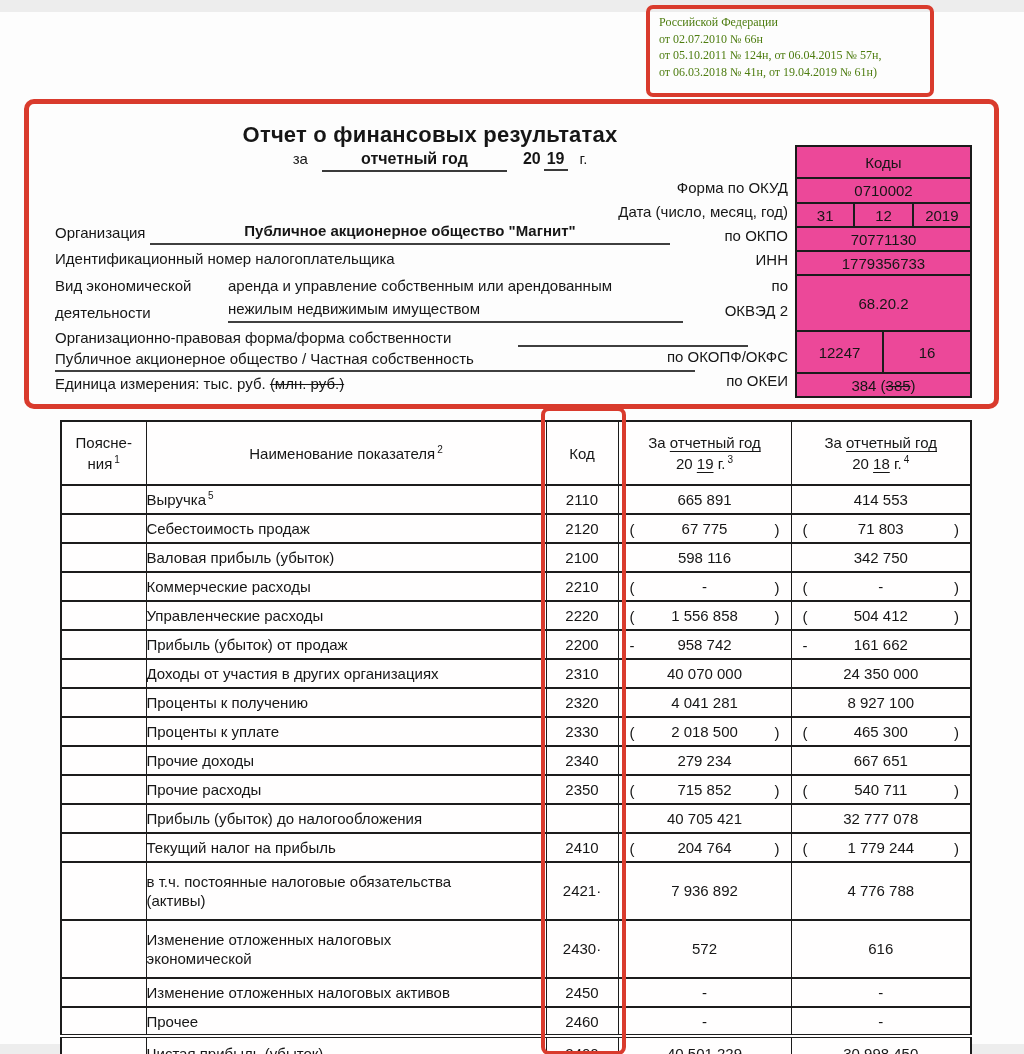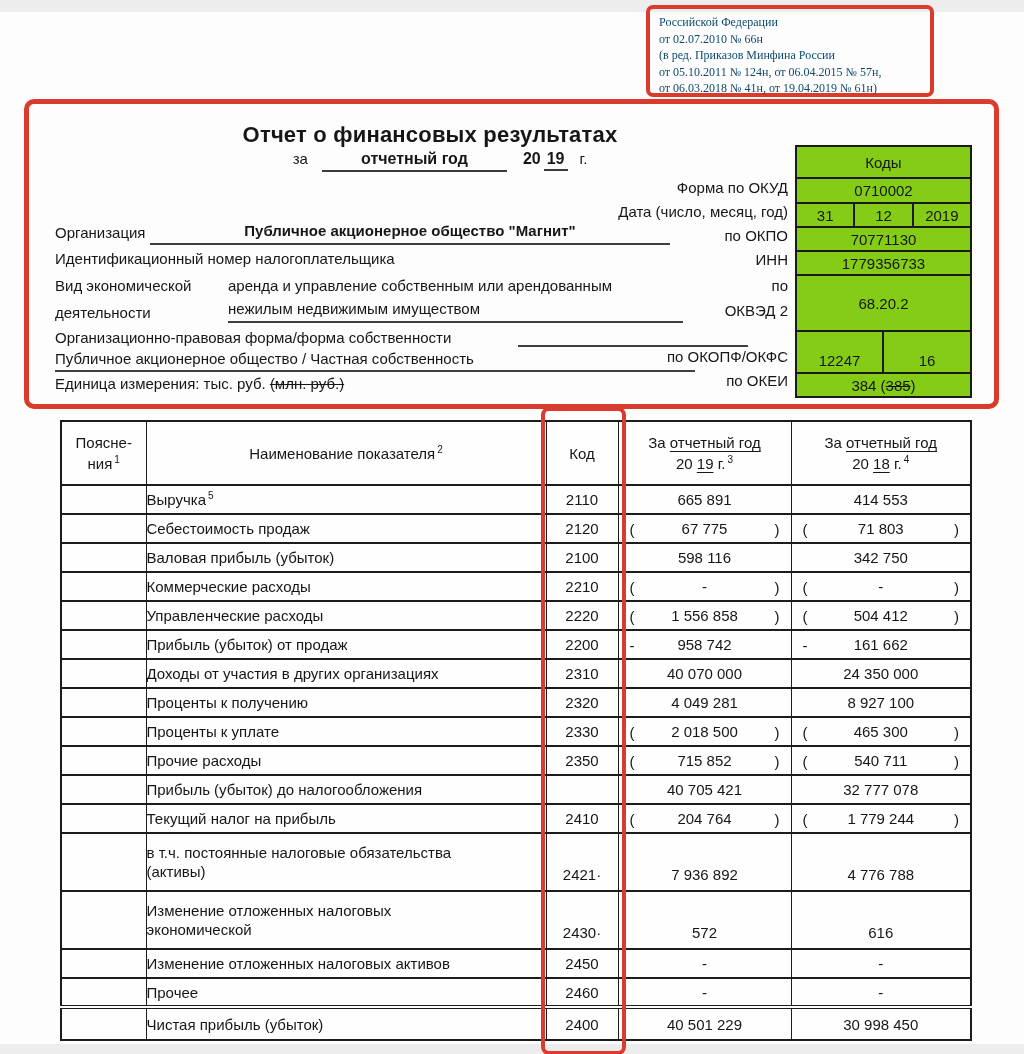--- a/index.html
+++ b/index.html
@@ -4,21 +4,21 @@
 <style>
   html,body{margin:0;padding:0;}
   body{background:#e9e9e9;font-family:"Liberation Sans",sans-serif;color:#161616;}
   .page{position:relative;width:1024px;height:1054px;background:#ededed;overflow:hidden;margin:0 auto;}
   .doc{position:absolute;left:0;top:12px;width:1024px;height:1032px;background:#fdfdfd;}
 
   
   .note-box{position:absolute;left:646px;top:5px;width:288px;height:92px;
     border:4px solid #d93b2d;border-radius:7px;background:transparent;
     padding:5px 4px 0 9px;box-sizing:border-box;z-index:6;}
-  .note-line{font-family:"Liberation Serif",serif;font-size:12px;line-height:16.5px;color:#0c4a6e;white-space:nowrap;}
+  .note-line{font-family:"Liberation Serif",serif;font-size:12px;line-height:16.5px;color:#4d7c0f;white-space:nowrap;}
   .header-red-box{position:absolute;left:24px;top:99px;width:965px;height:300px;
     border:5px solid #d93b2d;border-radius:10px;z-index:6;pointer-events:none;}
   .code-red-box{position:absolute;left:541px;top:407px;width:77px;height:640px;
     border:4px solid #d93b2d;border-radius:8px;z-index:6;pointer-events:none;}
 
   
   .title{position:absolute;left:230px;top:122px;width:400px;text-align:center;
     font-size:22px;font-weight:bold;letter-spacing:.2px;}
   .subtitle{position:absolute;left:230px;top:150px;width:420px;display:flex;
     align-items:baseline;justify-content:center;font-size:15px;}
@@ -32,27 +32,27 @@
   .f-org-value{left:150px;top:222px;width:520px;text-align:center;font-weight:bold;
     border-bottom:2px solid #3f3f3f;height:21px;}
   .f-act-val2{left:228px;top:300px;width:455px;border-bottom:2px solid #3f3f3f;height:21px;}
   .f-legal-underline{position:absolute;left:518px;top:327px;width:230px;height:18px;border-bottom:2px solid #3f3f3f;}
   .f-legal-value{left:55px;top:350px;width:640px;border-bottom:2px solid #3f3f3f;height:20px;}
   .rlabel{position:absolute;right:236px;font-size:15px;line-height:18px;white-space:nowrap;text-align:right;}
   s{text-decoration:line-through;}
 
   
   .codes{position:absolute;left:795px;top:145px;width:177px;box-sizing:border-box;
-    border:2px solid #1b1b1b;background:#84cc16;z-index:2;}
+    border:2px solid #1b1b1b;background:#ec4899;z-index:2;}
   .crow{box-sizing:border-box;display:flex;align-items:center;justify-content:center;
     font-size:15px;}
   .crow + .crow{border-top:2px solid #1b1b1b;}
   .crow .ccell{flex:1;text-align:center;align-self:stretch;display:flex;align-items:center;justify-content:center;box-sizing:border-box;}
   .crow .bl{border-left:2px solid #1b1b1b;}
-  .crow.bottom .ccell{align-items:flex-end;padding-bottom:3px;}
+  .crow.bottom .ccell{align-items:flex-end;padding-bottom:11px;}
 
   
   .tbl-wrap{position:absolute;left:60px;top:420px;z-index:1;}
   table.fin{border-collapse:collapse;table-layout:fixed;width:910px;background:#fffefe;}
   table.fin td,table.fin th{border:2px solid #1c1c1c;border-left-width:1px;border-right-width:1px;
     padding:0;font-weight:normal;font-size:15px;vertical-align:middle;}
   table.fin{border:2px solid #1c1c1c;}
   thead th{height:62px;text-align:center;font-size:15px;line-height:21px;}
   .hu{text-decoration:underline;text-underline-offset:3px;}
   sup{font-size:10px;vertical-align:super;line-height:0;margin-left:2px;}
@@ -60,34 +60,33 @@
   tbody tr.tall{height:58px;}
   tbody tr.last{height:33px;}
   tbody tr.last td{border-top:4px double #1c1c1c;}
   td.c-name{padding-left:22px;text-align:left;}
   td.c-name .nm{line-height:19px;}
   td.c-name .ind{}
   td.c-code{text-align:center;}
   td.val{position:relative;text-align:center;}
   td.val .po{position:absolute;left:11px;top:50%;transform:translateY(-50%);}
   td.val .pc{position:absolute;right:11px;top:50%;transform:translateY(-50%);}
-  tr.tall td.val,tr.tall td.c-code{vertical-align:bottom;padding-bottom:7px;}
+  tr.tall td.val,tr.tall td.c-code{vertical-align:bottom;padding-bottom:20px;}
   tr.tall td.val .po{top:auto;bottom:7px;transform:none;}
   tr.tall td.val .pc{top:auto;bottom:7px;transform:none;}
 </style>
 </head>
 <body>
 
 <div class="page">
   <div class="doc"></div>
 
   <div class="note-box">
     <div class="note-line">Российской Федерации</div>
     <div class="note-line">от 02.07.2010 № 66н</div>
-    <div class="note-line">(в ред. Приказов Минфина России</div>
     <div class="note-line">от 05.10.2011 № 124н, от 06.04.2015 № 57н,</div>
     <div class="note-line">от 06.03.2018 № 41н, от 19.04.2019 № 61н)</div>
   </div>
 
   <div class="header-red-box"></div>
 
   <div class="title">Отчет о финансовых результатах</div>
 
   <div class="subtitle">
     <span class="pfx">за</span>
@@ -232,35 +231,44 @@
             <td class="c-code">2310</td>
             <td class="val"><span class="po"></span><span class="pv">40 070 000</span><span class="pc"></span></td>
             <td class="val"><span class="po"></span><span class="pv">24 350 000</span><span class="pc"></span></td>
           </tr>
           <tr>
             <td class="c-expl"></td>
             <td class="c-name">
               <div class="nm">Проценты к получению</div>
             </td>
             <td class="c-code">2320</td>
-            <td class="val"><span class="po"></span><span class="pv">4 049 281</span><span class="pc"></span></td>
+            <td class="val"><span class="po"></span><span class="pv">4 041 281</span><span class="pc"></span></td>
             <td class="val"><span class="po"></span><span class="pv">8 927 100</span><span class="pc"></span></td>
           </tr>
           <tr>
             <td class="c-expl"></td>
             <td class="c-name">
               <div class="nm">Проценты к уплате</div>
             </td>
             <td class="c-code">2330</td>
             <td class="val"><span class="po">(</span><span class="pv">2 018 500</span><span class="pc">)</span></td>
             <td class="val"><span class="po">(</span><span class="pv">465 300</span><span class="pc">)</span></td>
           </tr>
           <tr>
             <td class="c-expl"></td>
             <td class="c-name">
+              <div class="nm">Прочие доходы</div>
+            </td>
+            <td class="c-code">2340</td>
+            <td class="val"><span class="po"></span><span class="pv">279 234</span><span class="pc"></span></td>
+            <td class="val"><span class="po"></span><span class="pv">667 651</span><span class="pc"></span></td>
+          </tr>
+          <tr>
+            <td class="c-expl"></td>
+            <td class="c-name">
               <div class="nm">Прочие расходы</div>
             </td>
             <td class="c-code">2350</td>
             <td class="val"><span class="po">(</span><span class="pv">715 852</span><span class="pc">)</span></td>
             <td class="val"><span class="po">(</span><span class="pv">540 711</span><span class="pc">)</span></td>
           </tr>
           <tr>
             <td class="c-expl"></td>
             <td class="c-name">
               <div class="nm ind">Прибыль (убыток) до налогообложения</div>

